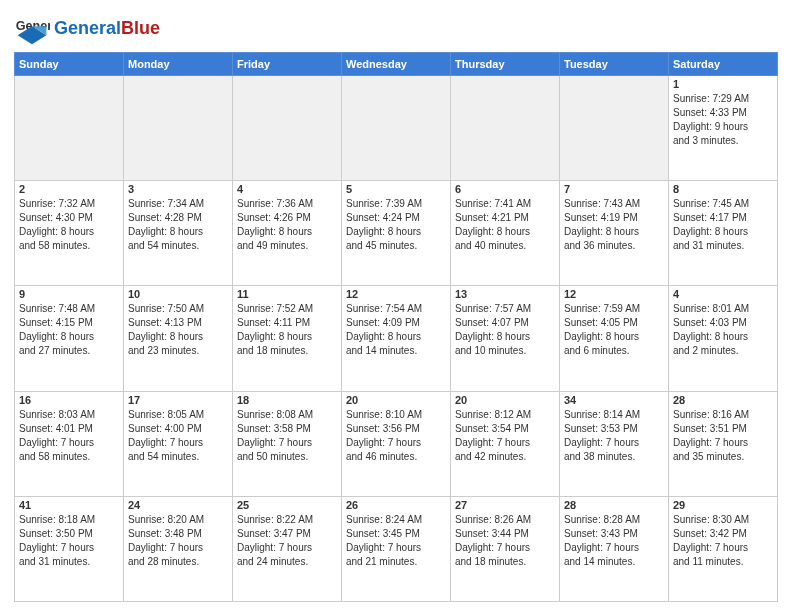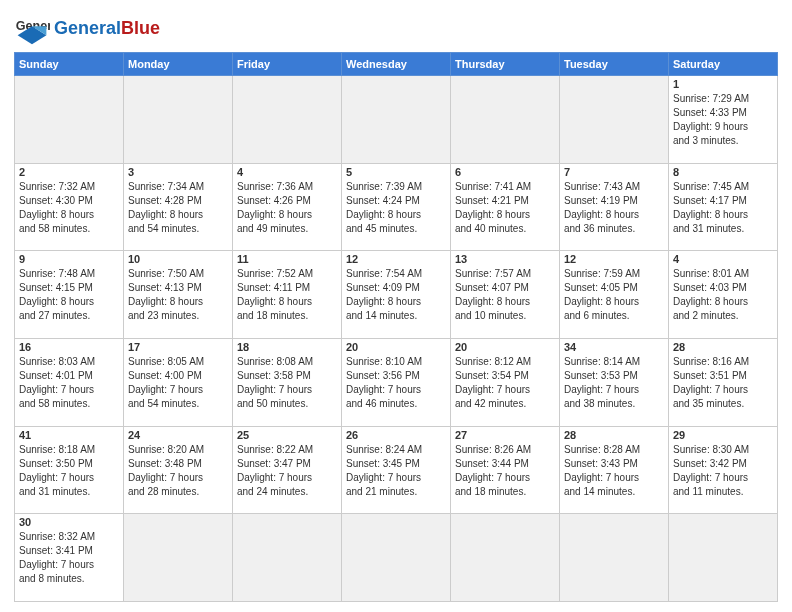--- a/index.html
+++ b/index.html
@@ -261,27 +261,15 @@
           </td>
           <td>
             <span class="day-number">28</span>
             <div class="day-info">Sunrise: 8:28 AM<br>Sunset: 3:43 PM<br>Daylight: 7 hours<br>and 14 minutes.</div>
           </td>
           <td>
             <span class="day-number">29</span>
             <div class="day-info">Sunrise: 8:30 AM<br>Sunset: 3:42 PM<br>Daylight: 7 hours<br>and 11 minutes.</div>
           </td>
         </tr>
-        <tr class="last-row">
-          <td>
-            <span class="day-number">30</span>
-            <div class="day-info">Sunrise: 8:32 AM<br>Sunset: 3:41 PM<br>Daylight: 7 hours<br>and 8 minutes.</div>
-          </td>
-          <td class="empty"></td>
-          <td class="empty"></td>
-          <td class="empty"></td>
-          <td class="empty"></td>
-          <td class="empty"></td>
-          <td class="empty"></td>
-        </tr>
       </tbody>
   </table>
 </div>
 
 </body></html>

